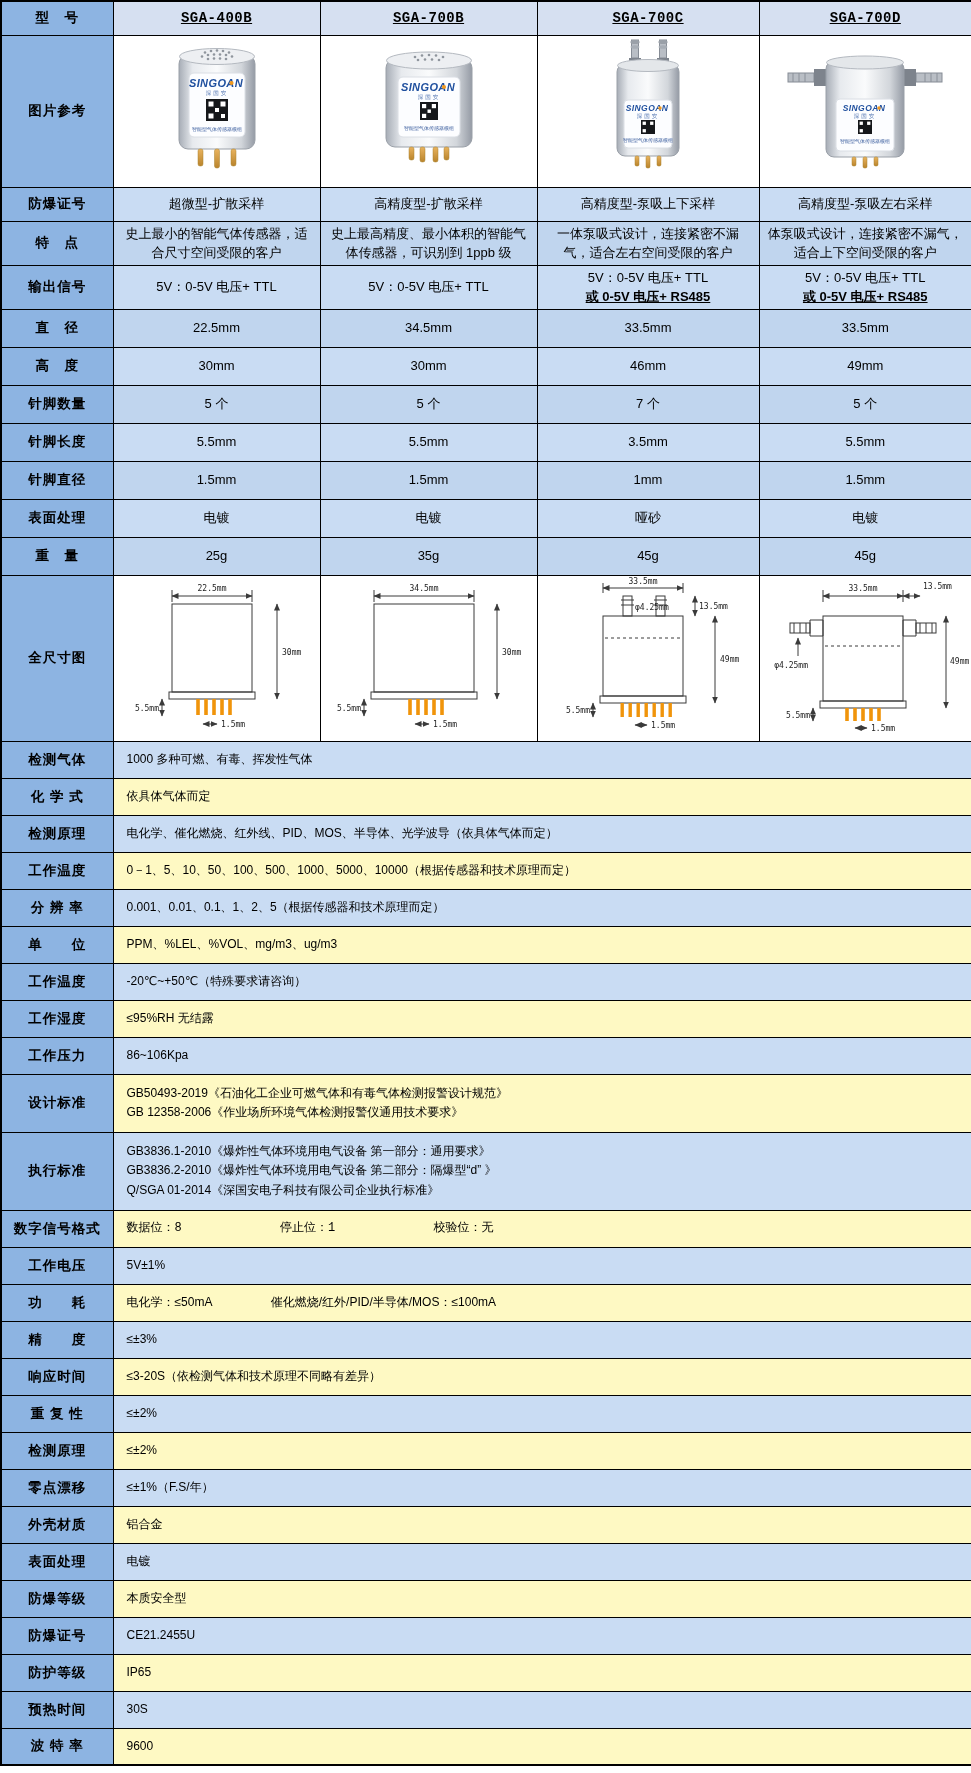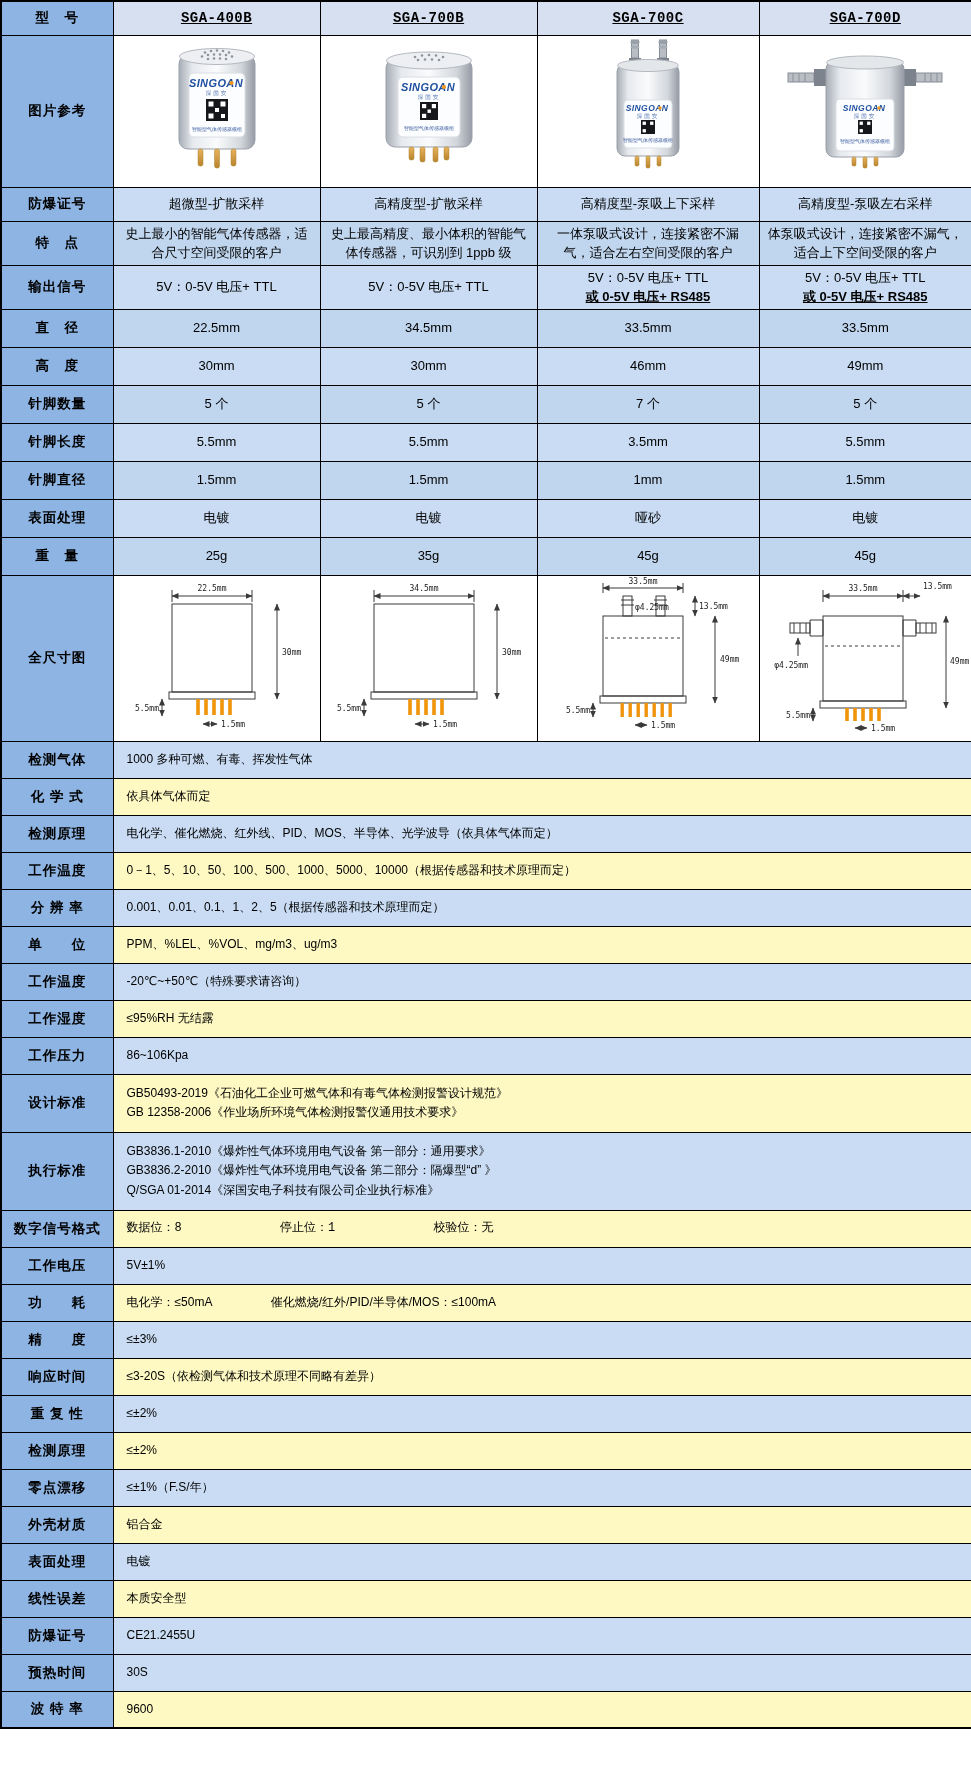--- a/index.html
+++ b/index.html
@@ -522,26 +522,30 @@
 </tr>
 <tr class="dr rb">
   <td class="lbl">外壳材质</td>
   <td class="dv" colspan="4"><span>铝合金</span></td>
 </tr>
 <tr class="dr ra">
   <td class="lbl">表面处理</td>
   <td class="dv" colspan="4"><span>电镀</span></td>
 </tr>
 <tr class="dr rb">
-  <td class="lbl">线性误差</td>
+  <td class="lbl">防爆等级</td>
   <td class="dv" colspan="4"><span>本质安全型</span></td>
 </tr>
 <tr class="dr ra">
   <td class="lbl">防爆证号</td>
   <td class="dv" colspan="4"><span>CE21.2455U</span></td>
+</tr>
+<tr class="dr rb">
+  <td class="lbl">防护等级</td>
+  <td class="dv" colspan="4"><span>IP65</span></td>
 </tr>
 <tr class="dr ra">
   <td class="lbl">预热时间</td>
   <td class="dv" colspan="4"><span>30S</span></td>
 </tr>
 <tr class="dr rb">
   <td class="lbl">波 特 率</td>
   <td class="dv" colspan="4"><span>9600</span></td>
 </tr>
 

